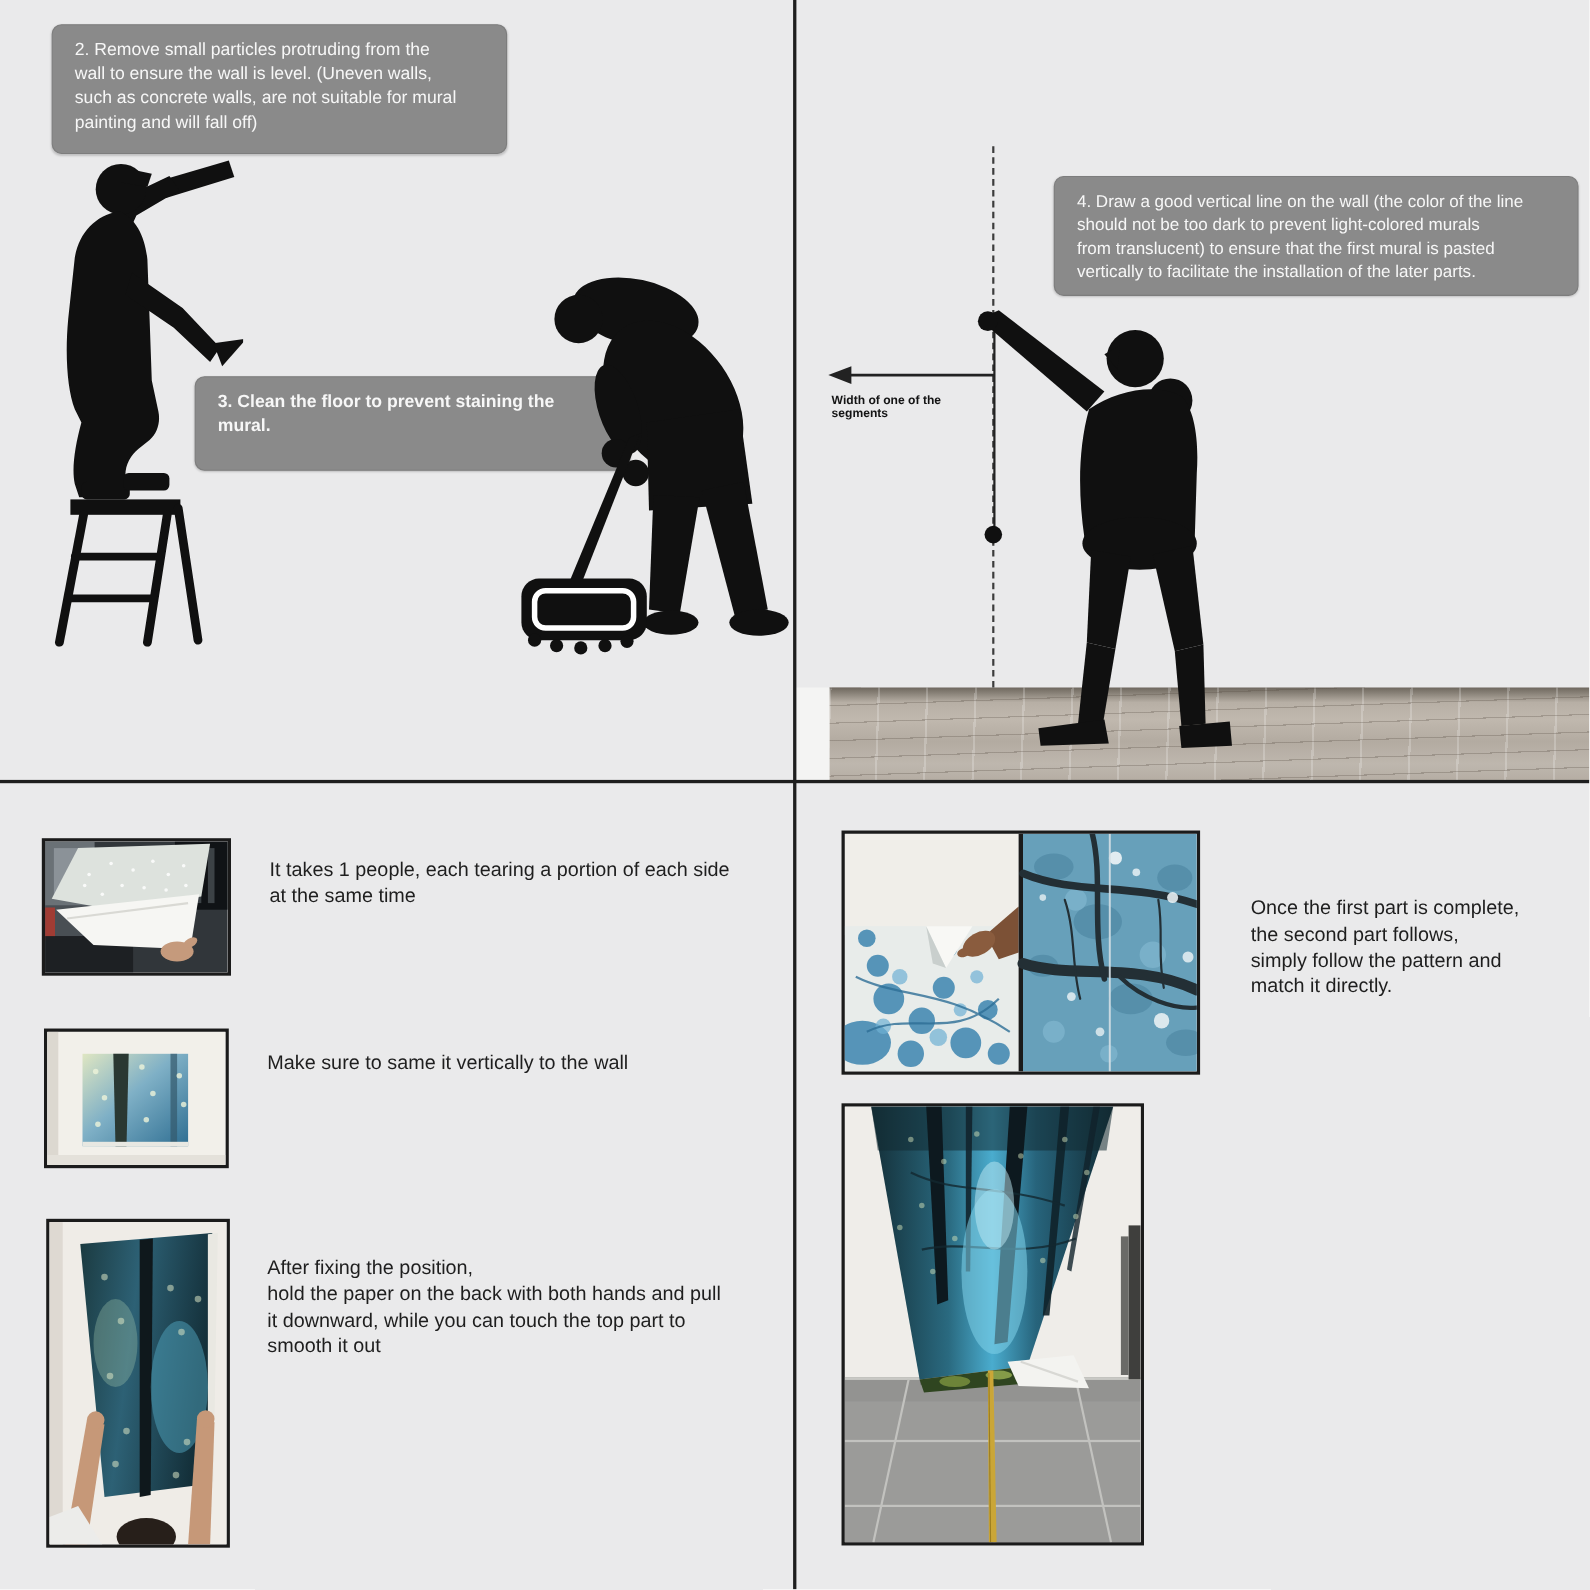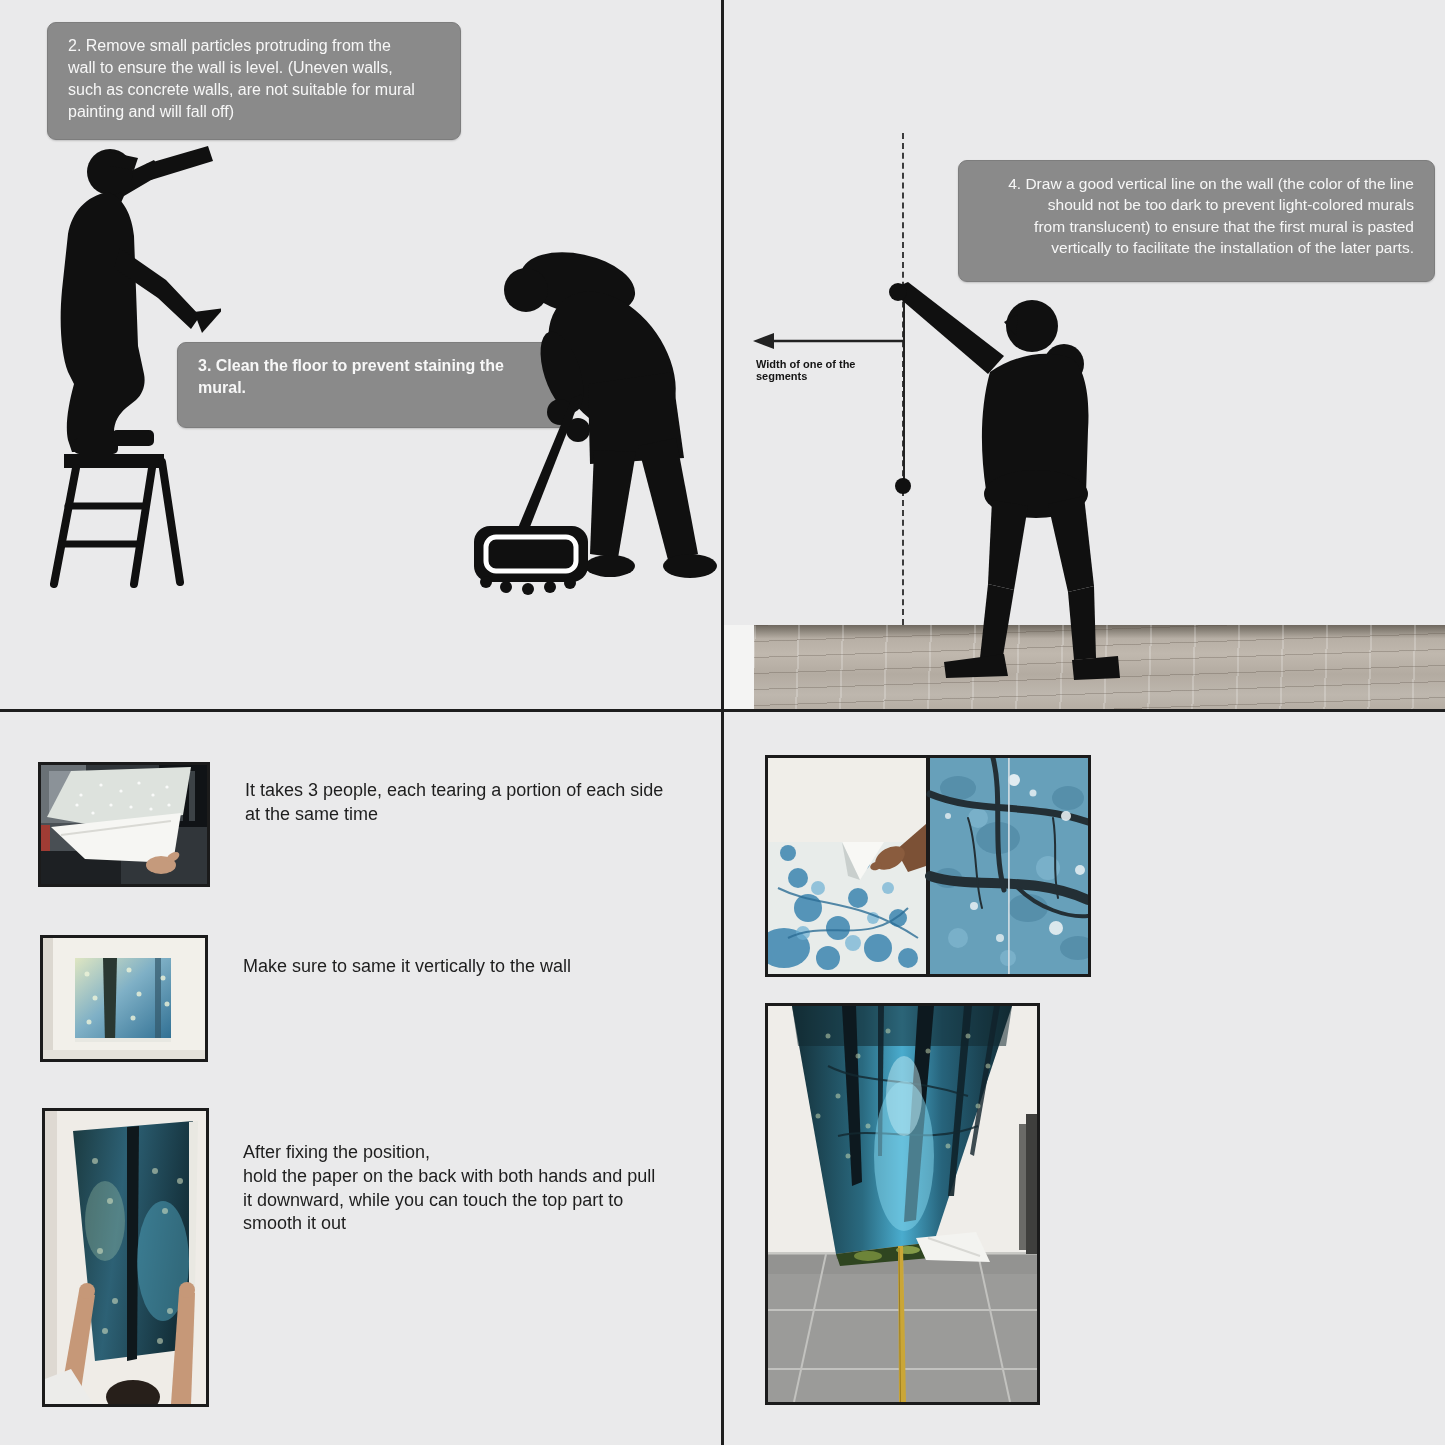--- a/index.html
+++ b/index.html
@@ -99,21 +99,21 @@
           <circle cx="80" cy="351" r="6"></circle>
         <circle cx="100" cy="347" r="6"></circle>
       </g>
       <rect x="16" y="301" width="90" height="34" rx="10" fill="#101010" stroke="#ffffff" stroke-width="5"></rect>
     </svg>
   </div>
 
   <div class="abs floor-strip"></div>
   <div class="abs floor-gap"></div>
 
-  <div class="gbox small" style="left:958px;top:160px;width:477px;height:122px;text-align:right;">4. Draw a good vertical line on the wall (the color of the line
+  <div class="gbox small" style="left:958px;top:160px;width:477px;height:109px;">4. Draw a good vertical line on the wall (the color of the line
 should not be too dark to prevent light-colored murals
 from translucent) to ensure that the first mural is pasted
 vertically to facilitate the installation of the later parts.</div>
 
   <div class="abs plumb-dash"></div>
   <div class="abs plumb-string"></div>
   <div class="abs plumb-ball"></div>
 
   <div class="abs" style="left:752px;top:330px;width:152px;height:22px;">
     <svg viewBox="0 0 152 22" width="152" height="22">
@@ -172,21 +172,21 @@
         <circle cx="128" cy="40" r="1.6"></circle>
           <circle cx="52" cy="48" r="1.6"></circle>
           <circle cx="36" cy="40" r="1.6"></circle>
       </g>
       <polygon points="10,62 140,48 132,98 44,94" fill="#f6f6f3"></polygon>
       <line x1="20" y1="70" x2="130" y2="56" stroke="#d9d9d4" stroke-width="2"></line>
       <ellipse cx="120" cy="100" rx="15" ry="9" fill="#c59a7c"></ellipse>
       <ellipse cx="132" cy="92" rx="7" ry="4" fill="#c59a7c" transform="rotate(-30 132 92)"></ellipse>
     </svg>
   </div>
-  <div class="cap" style="left:245px;top:779px;">It takes 3 people, each tearing a portion of each side
+  <div class="cap" style="left:245px;top:779px;">It takes 1 people, each tearing a portion of each side
 at the same time</div>
 
   <div class="photo" style="left:40px;top:935px;width:168px;height:127px;">
     <svg viewBox="0 0 162 121" preserveAspectRatio="none">
       <defs>
         <linearGradient id="p2g" x1="0" y1="0" x2="1" y2="1">
           <stop offset="0" stop-color="#dfe6c2"></stop>
           <stop offset="0.45" stop-color="#7fb0c6"></stop>
           <stop offset="1" stop-color="#2e6e92"></stop>
         </linearGradient>
@@ -319,20 +319,24 @@
         <circle cx="206" cy="148" r="4" opacity="0.85"></circle>
           <circle cx="288" cy="170" r="7" opacity="0.9"></circle>
         <circle cx="312" cy="112" r="5" opacity="0.85"></circle>
           <circle cx="232" cy="180" r="4" opacity="0.8"></circle>
         <circle cx="180" cy="58" r="3" opacity="0.8"></circle>
           <circle cx="265" cy="35" r="3.5" opacity="0.85"></circle>
       </g>
       <rect x="240" y="0" width="1.8" height="216" fill="#d3dee4" opacity="0.9"></rect>
     </svg>
   </div>
+  <div class="cap" style="left:1137px;top:814px;">Once the first part is complete,
+the second part follows,
+simply follow the pattern and
+match it directly.</div>
 
   <div class="photo" style="left:765px;top:1003px;width:275px;height:402px;">
     <svg viewBox="0 0 269 396" preserveAspectRatio="none">
       <defs>
         <linearGradient id="bigg" x1="0" y1="0" x2="1" y2="0">
           <stop offset="0" stop-color="#142f38"></stop>
           <stop offset="0.32" stop-color="#2a6a80"></stop>
           <stop offset="0.5" stop-color="#4aacce"></stop>
           <stop offset="0.68" stop-color="#27647c"></stop>
           <stop offset="1" stop-color="#122b34"></stop>

